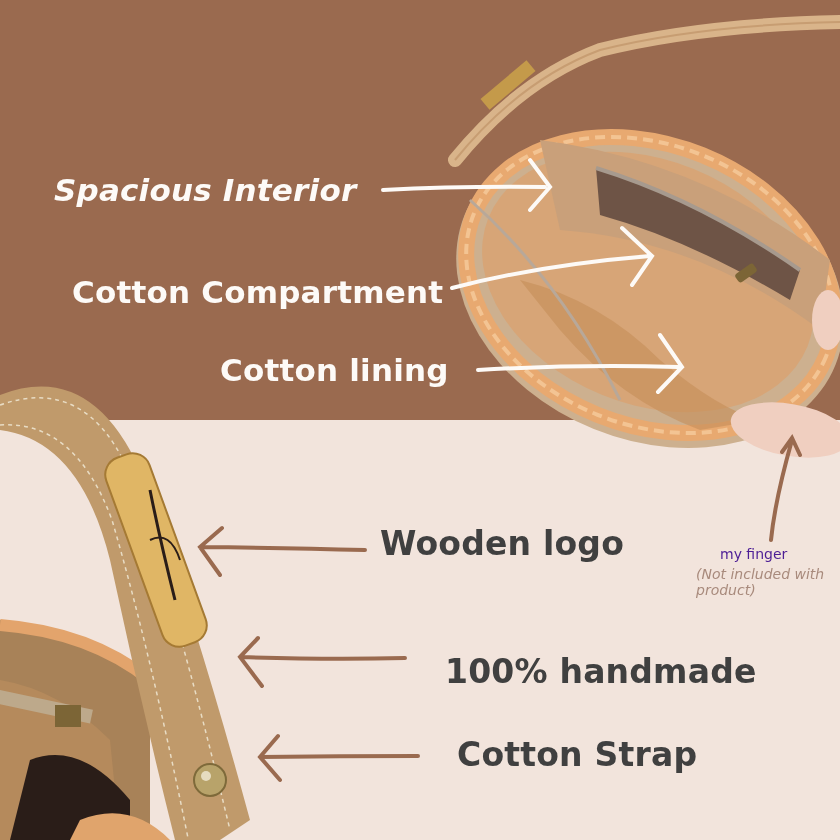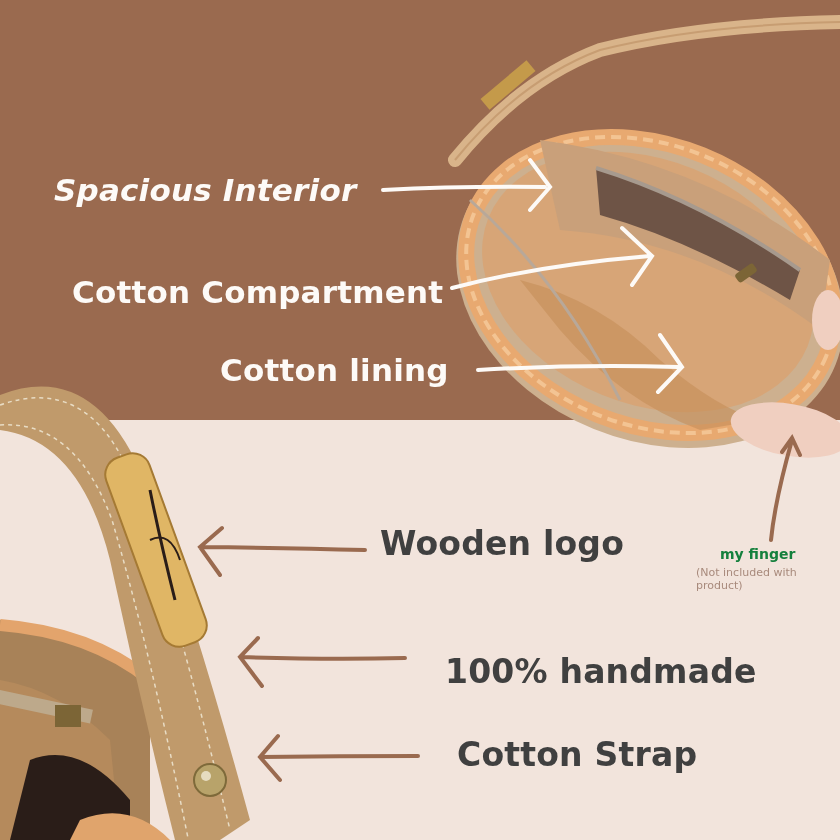--- a/index.html
+++ b/index.html
@@ -2,22 +2,22 @@
 <html><head>
 <meta charset="utf-8">
 <style>
   html, body { margin: 0; padding: 0; }
   body { width: 840px; height: 840px; overflow: hidden; position: relative; font-family: "DejaVu Sans", sans-serif; }
   .top-panel { position: absolute; left: 0; top: 0; width: 840px; height: 420px; background: #9a6a4f; }
   .bottom-panel { position: absolute; left: 0; top: 420px; width: 840px; height: 420px; background: #f2e4dc; }
   .label { position: absolute; font-weight: bold; white-space: nowrap; letter-spacing: 0.2px; }
   .label.white { color: #fdfaf7; font-size: 31px; }
   .label.brown { color: #404040; font-size: 33px; }
-  .note-title { position: absolute; color: #15803d; font-weight: bold; font-size: 14px; }
-  .note-sub { position: absolute; color: #a88a7c; font-size: 11px; }
+  .note-title { position: absolute; color: #4c1d95; font-weight: normal; font-size: 14px; }
+  .note-sub { position: absolute; color: #a88a7c; font-size: 14px; font-style: italic; }
   svg.layer { position: absolute; left: 0; top: 0; }
 </style>
 </head>
 <body>
 
 <div class="top-panel"></div>
 <div class="bottom-panel"></div>
 
 <svg class="layer" width="840" height="840">
 

